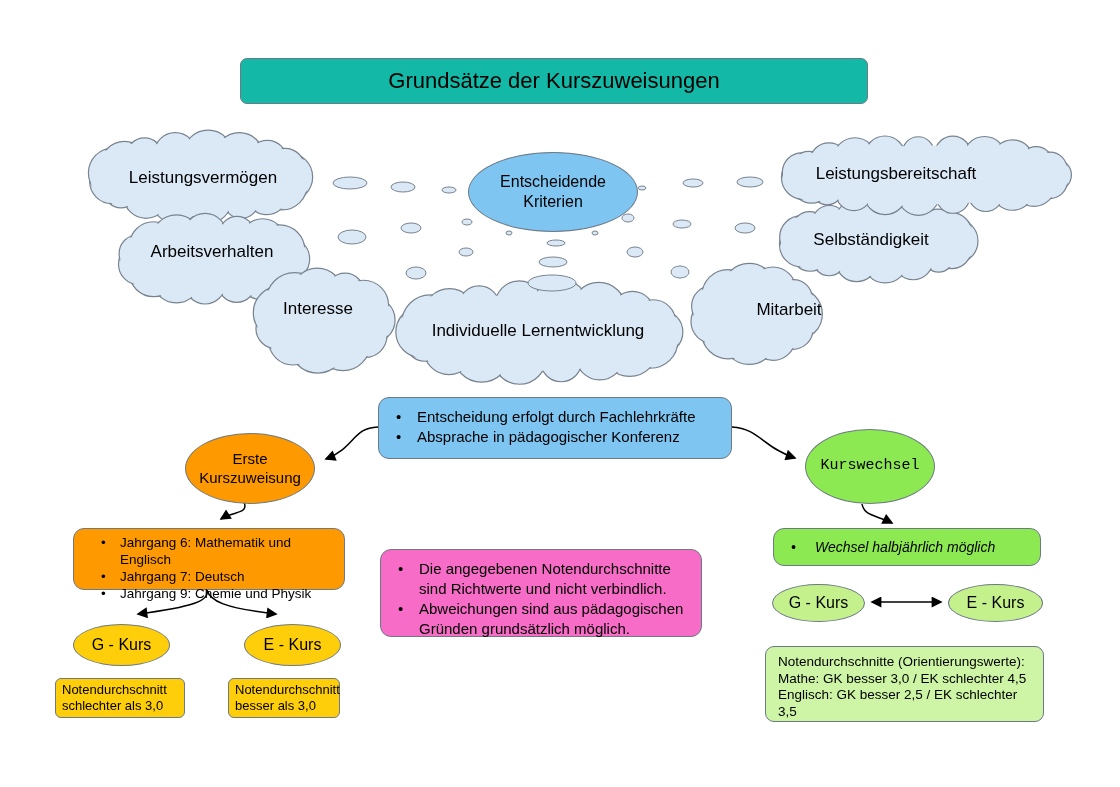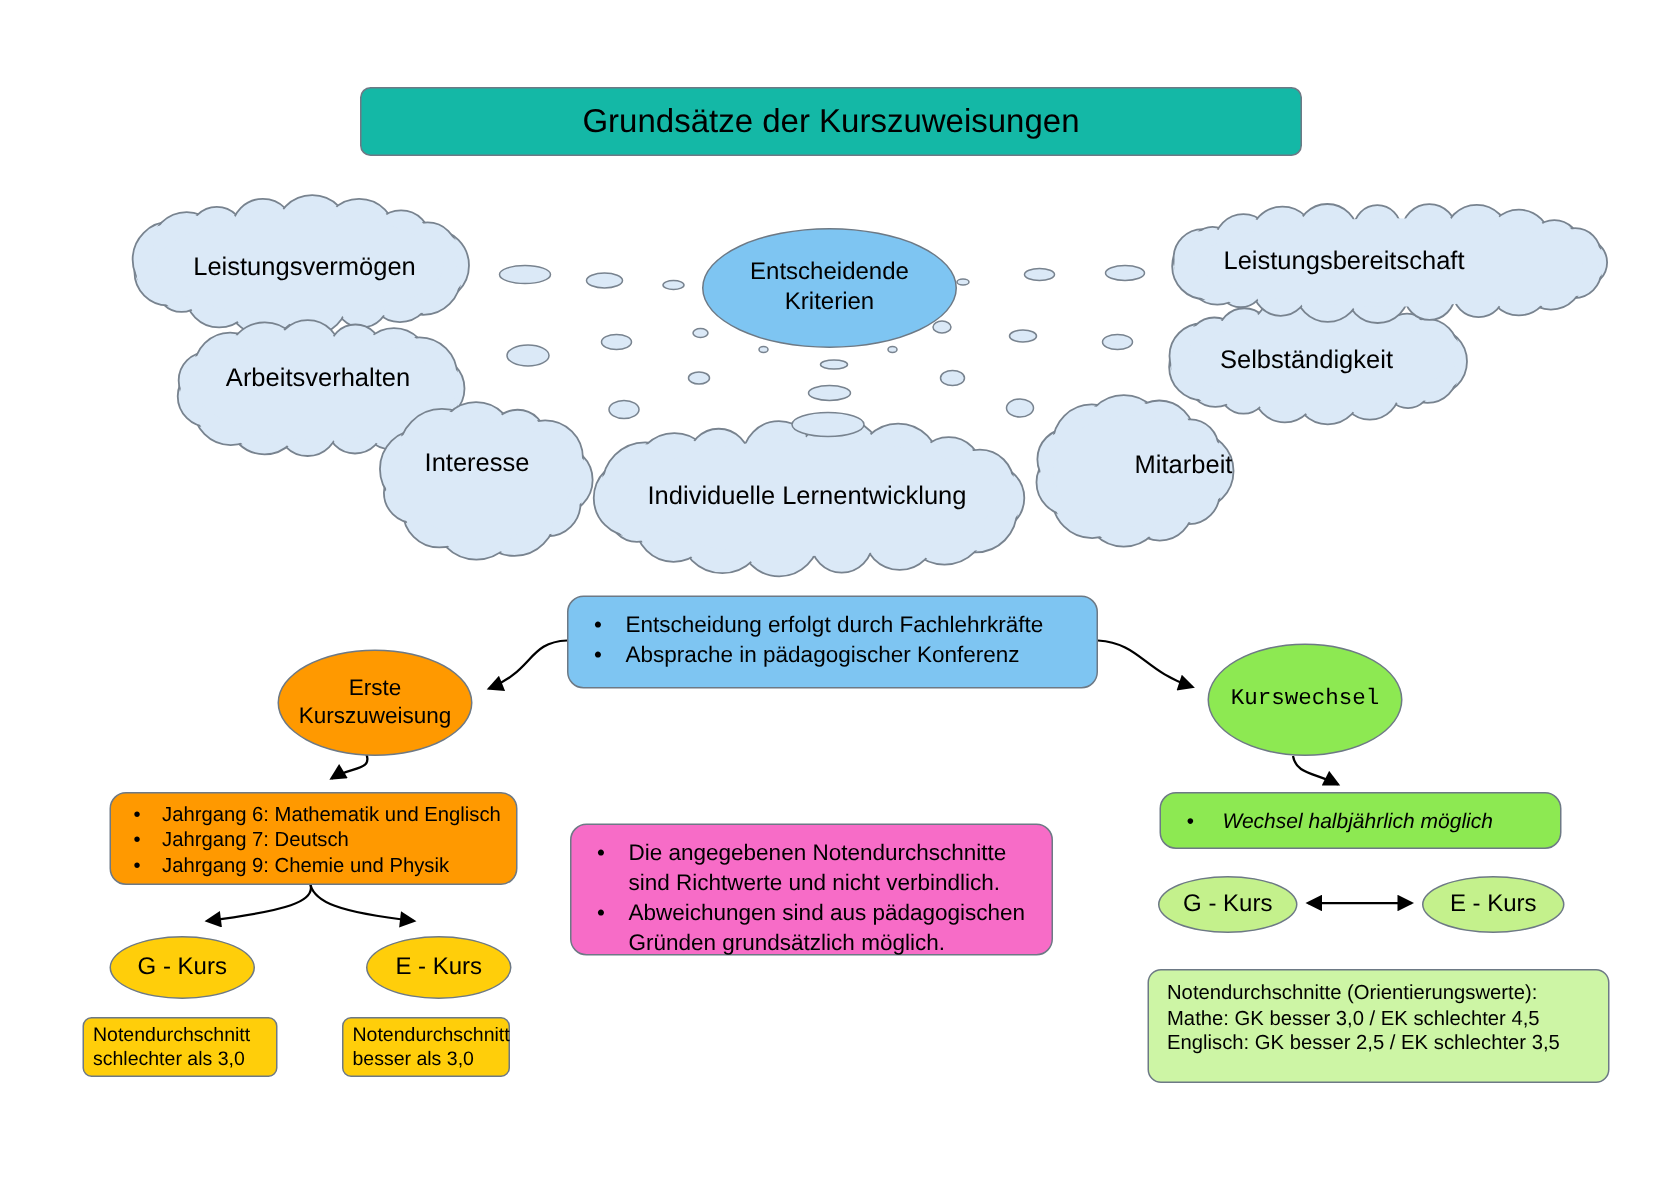--- a/index.html
+++ b/index.html
@@ -35,30 +35,30 @@
 
   .round-box { border:1px solid #6d7985; border-radius:11px; }
   .decision-box { left:378px; top:397px; width:354px; height:62px; background:#7ec5f2;
                   font-size:15px; padding-top:9px; }
   .jahrgang-box { left:73px; top:528px; width:272px; height:62px; background:#ff9900;
                   font-size:13.5px; padding-top:5px; }
   .hinweis-box  { left:380px; top:549px; width:322px; height:88px; background:#f76cc7;
                   font-size:15px; padding-top:9px; }
   .wechsel-box  { left:773px; top:528px; width:268px; height:38px; background:#8de952;
                   font-size:14px; padding-top:9px;font-style:italic; }
-  .grades-box   { left:765px; top:646px; width:308px; height:76px; background:#cdf5a5;
+  .grades-box   { left:765px; top:646px; width:279px; height:76px; background:#cdf5a5;
                   font-size:13.5px; padding:7px 10px 0 12px; line-height:16.5px;
                   border-radius:9px; }
   .note-box { background:#ffce0a; border:1px solid #6d7985; border-radius:6px;
               font-size:13px; line-height:16px; padding:3px 6px; }
 
   ul.bullets { list-style:none; }
   ul.bullets li { position:relative; padding-left:38px; line-height:20px; }
   ul.bullets li::before { content:"\2022"; position:absolute; left:17px; }
-  .jahrgang-box ul.bullets li { padding-left:34px; line-height:17px; }
+  .jahrgang-box ul.bullets li { padding-left:34px; line-height:17px;margin-left:12px; }
   .jahrgang-box ul.bullets li::before { left:15px; }
   .wechsel-box ul.bullets li { padding-left:41px; line-height:18px; }
   .wechsel-box ul.bullets li::before { left:17px; }
 
   
   .cl-0 { left:203px; top:178px; }
   .cl-1 { left:212px; top:252px; }
   .cl-2 { left:318px; top:309px; }
   .cl-3 { left:538px; top:331px; }
   .cl-4 { left:789px; top:310px; }

